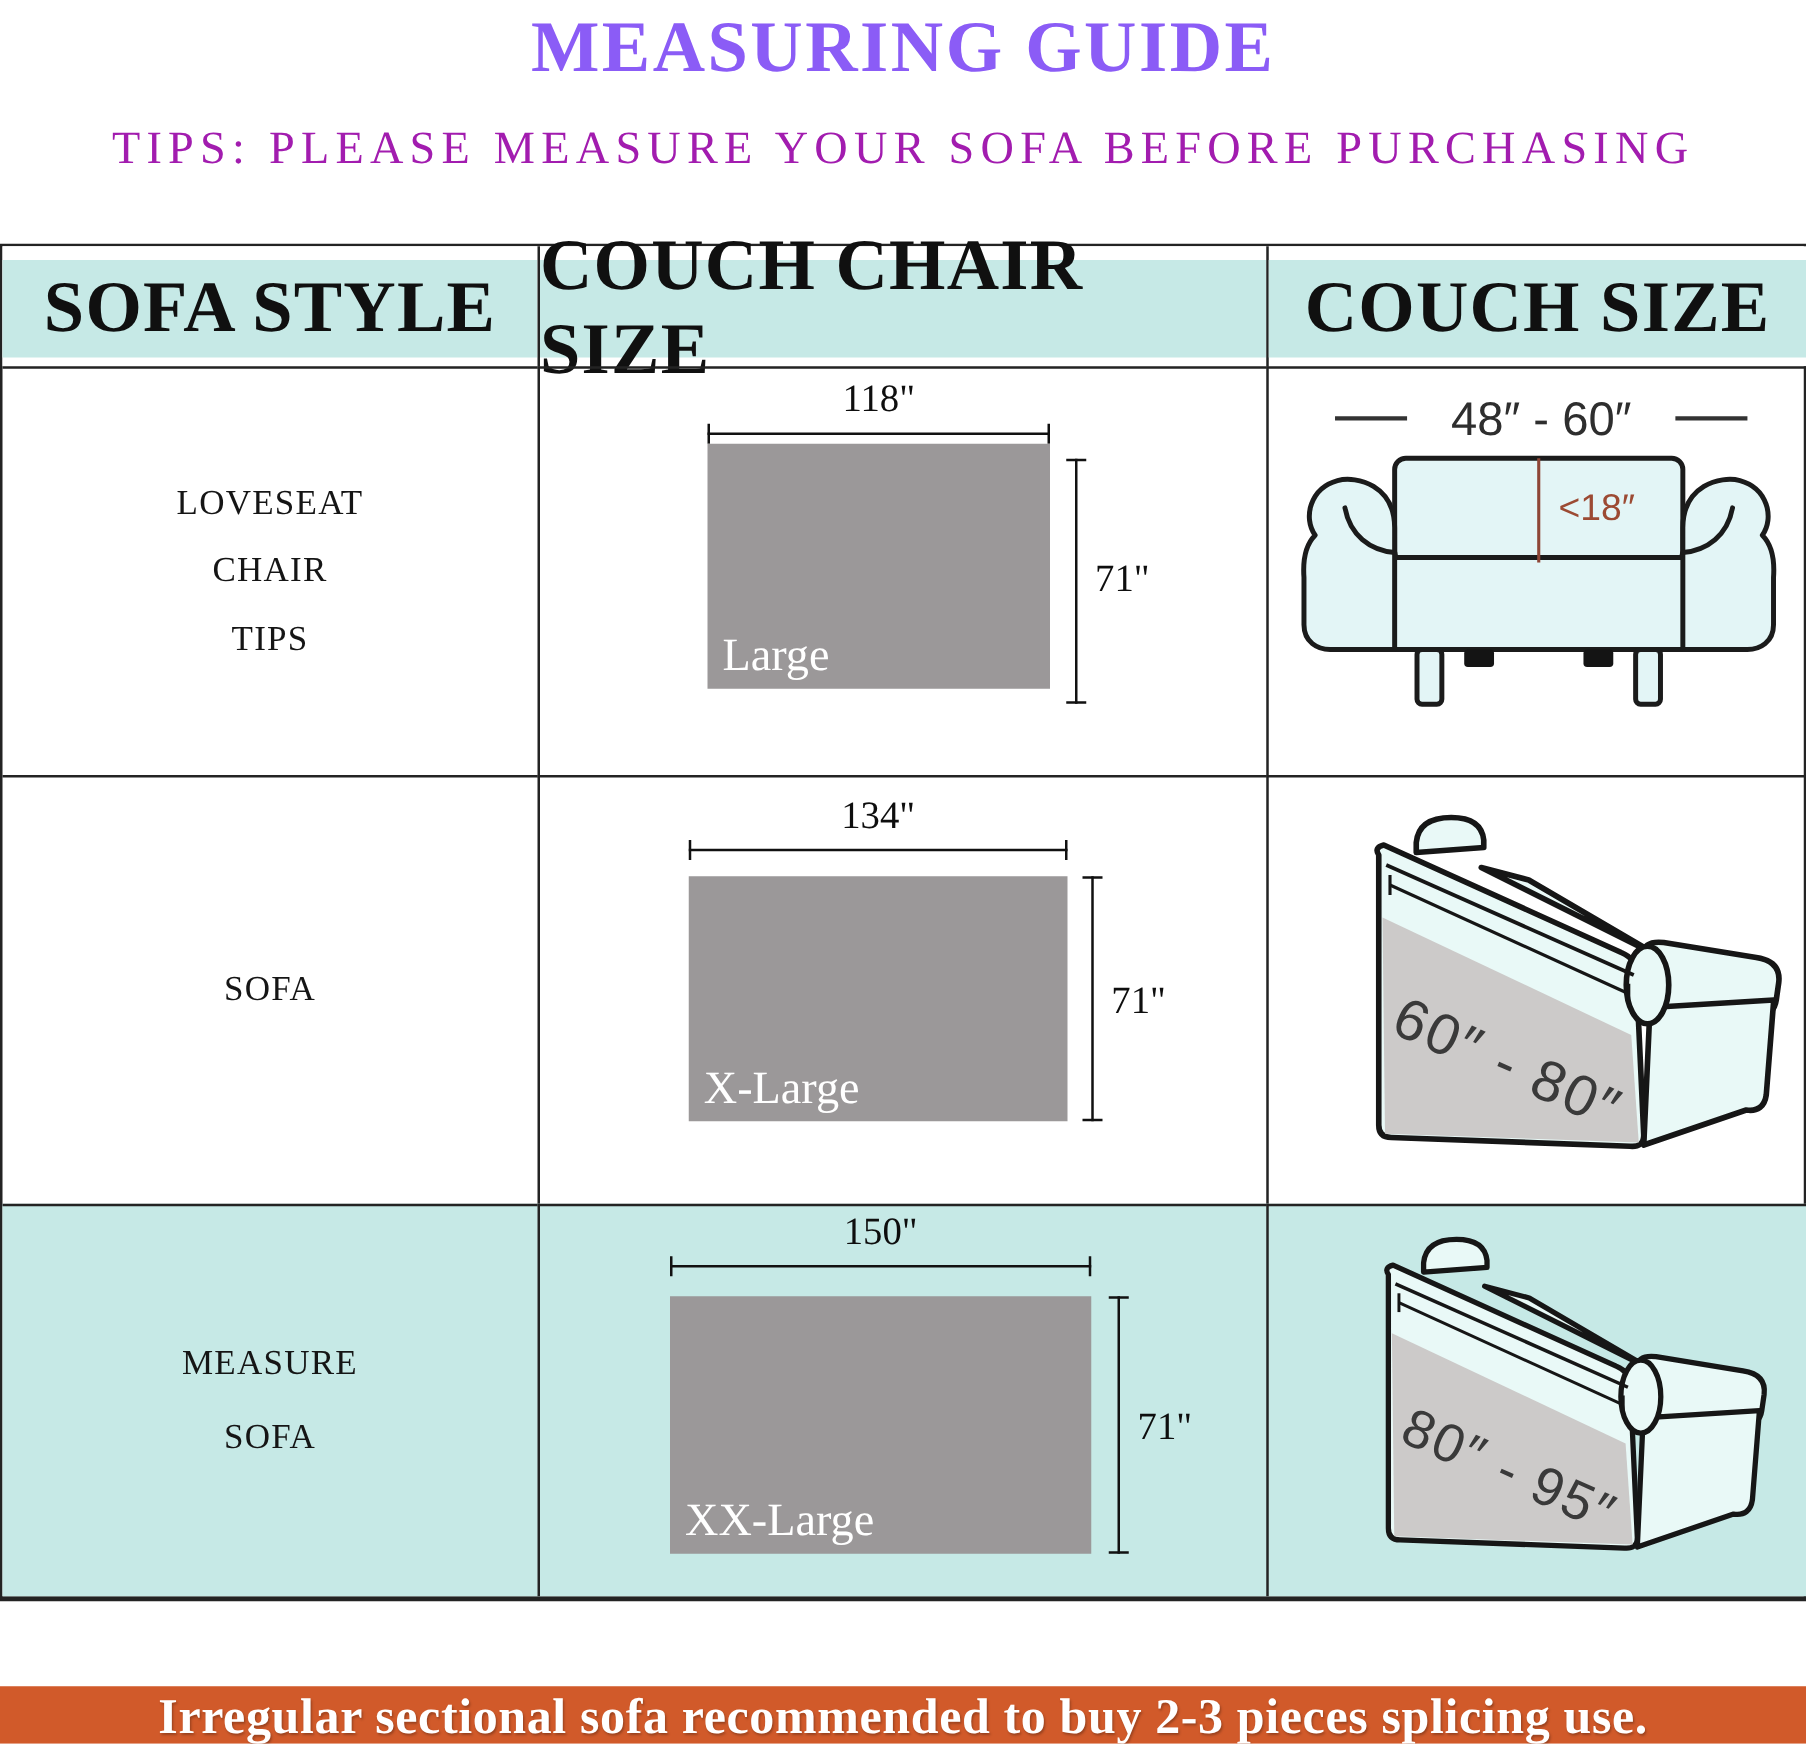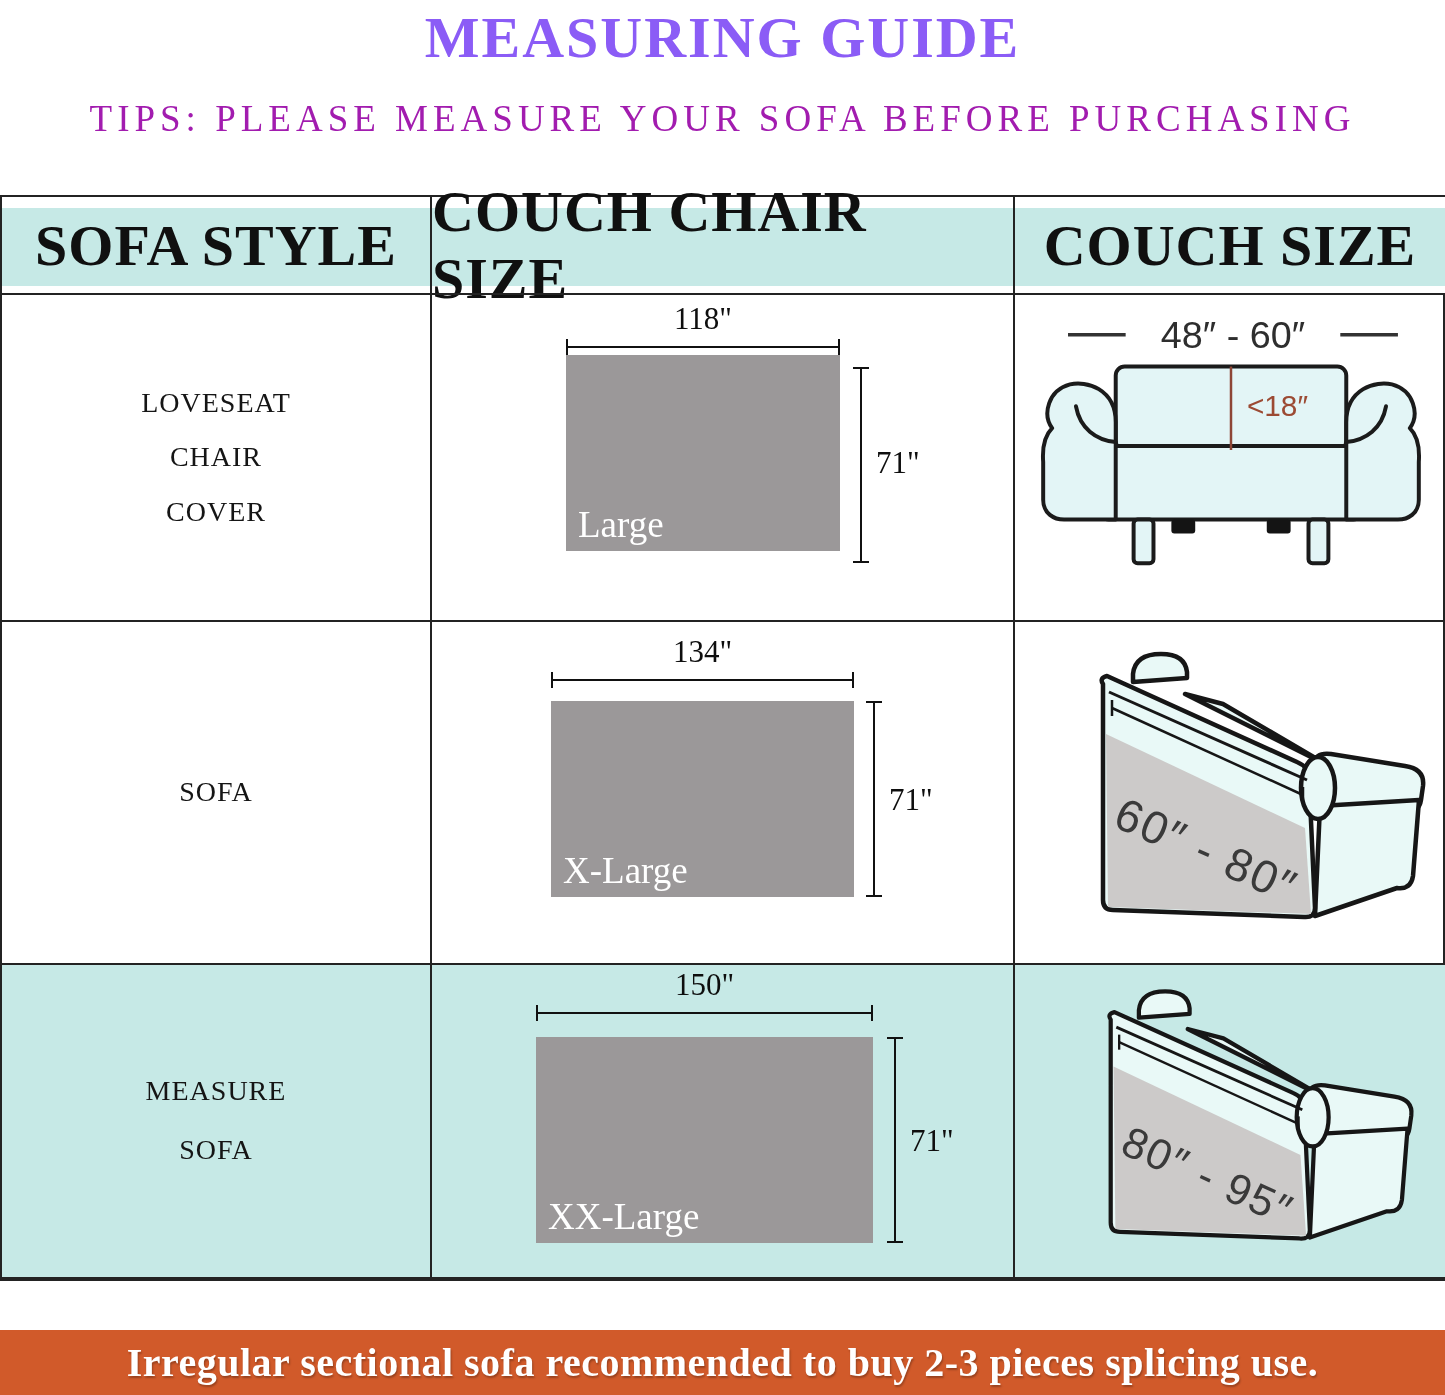--- a/index.html
+++ b/index.html
@@ -40,21 +40,21 @@
   .hline::before,.hline::after { content:""; position:absolute; top:-7px; width:2px; height:16px; background:#111; }
   .hline::before { left:0; } .hline::after { right:0; }
   .vline { position:absolute; width:2px; background:#111; }
   .vline::before,.vline::after { content:""; position:absolute; left:-7px; height:2px; width:16px; background:#111; }
   .vline::before { top:0; } .vline::after { bottom:0; }
   .dim { position:absolute; font-size:31px; color:#0e0e0e; }
   .dim.center { text-align:center; }
   .illu { display:block; margin:0 auto; }
   
   .banner {
-    position:absolute; left:0; bottom:0; width:1445px; height:65px; background:#d15a2a;
+    position:absolute; left:0; bottom:0; width:1445px; height:46px; background:#d15a2a;
     display:flex; align-items:center; justify-content:center;
   }
   .banner span {
     color:#fff; font-weight:bold; font-size:40px; letter-spacing:0.5px;
     text-shadow:1px 2px 2px rgba(0,0,0,0.28);
   }
 </style>
 </head>
 <body>
 
@@ -75,21 +75,21 @@
     </div>
     <div class="cell r1 header-cell">
       <div class="header-band"></div>
       <div class="header-label">COUCH SIZE</div>
     </div>
 
     <div class="cell c1 style-cell">
       <div class="style-label">
         <span>LOVESEAT</span>
         <span>CHAIR</span>
-        <span>COVER</span>
+        <span>TIPS</span>
       </div>
     </div>
     <div class="cell">
       <div class="dim center" style="left:134px;top:6px;width:274px">118"</div>
       <div class="hline" style="left:134px;top:51px;width:274px"></div>
       <div class="grayrect" style="left:134px;top:60px;width:274px;height:196px">
         <span class="size-name">Large</span>
       </div>
       <div class="vline" style="left:428px;top:72px;height:196px"></div>
       <div class="dim" style="left:444px;top:150px">71"</div>

